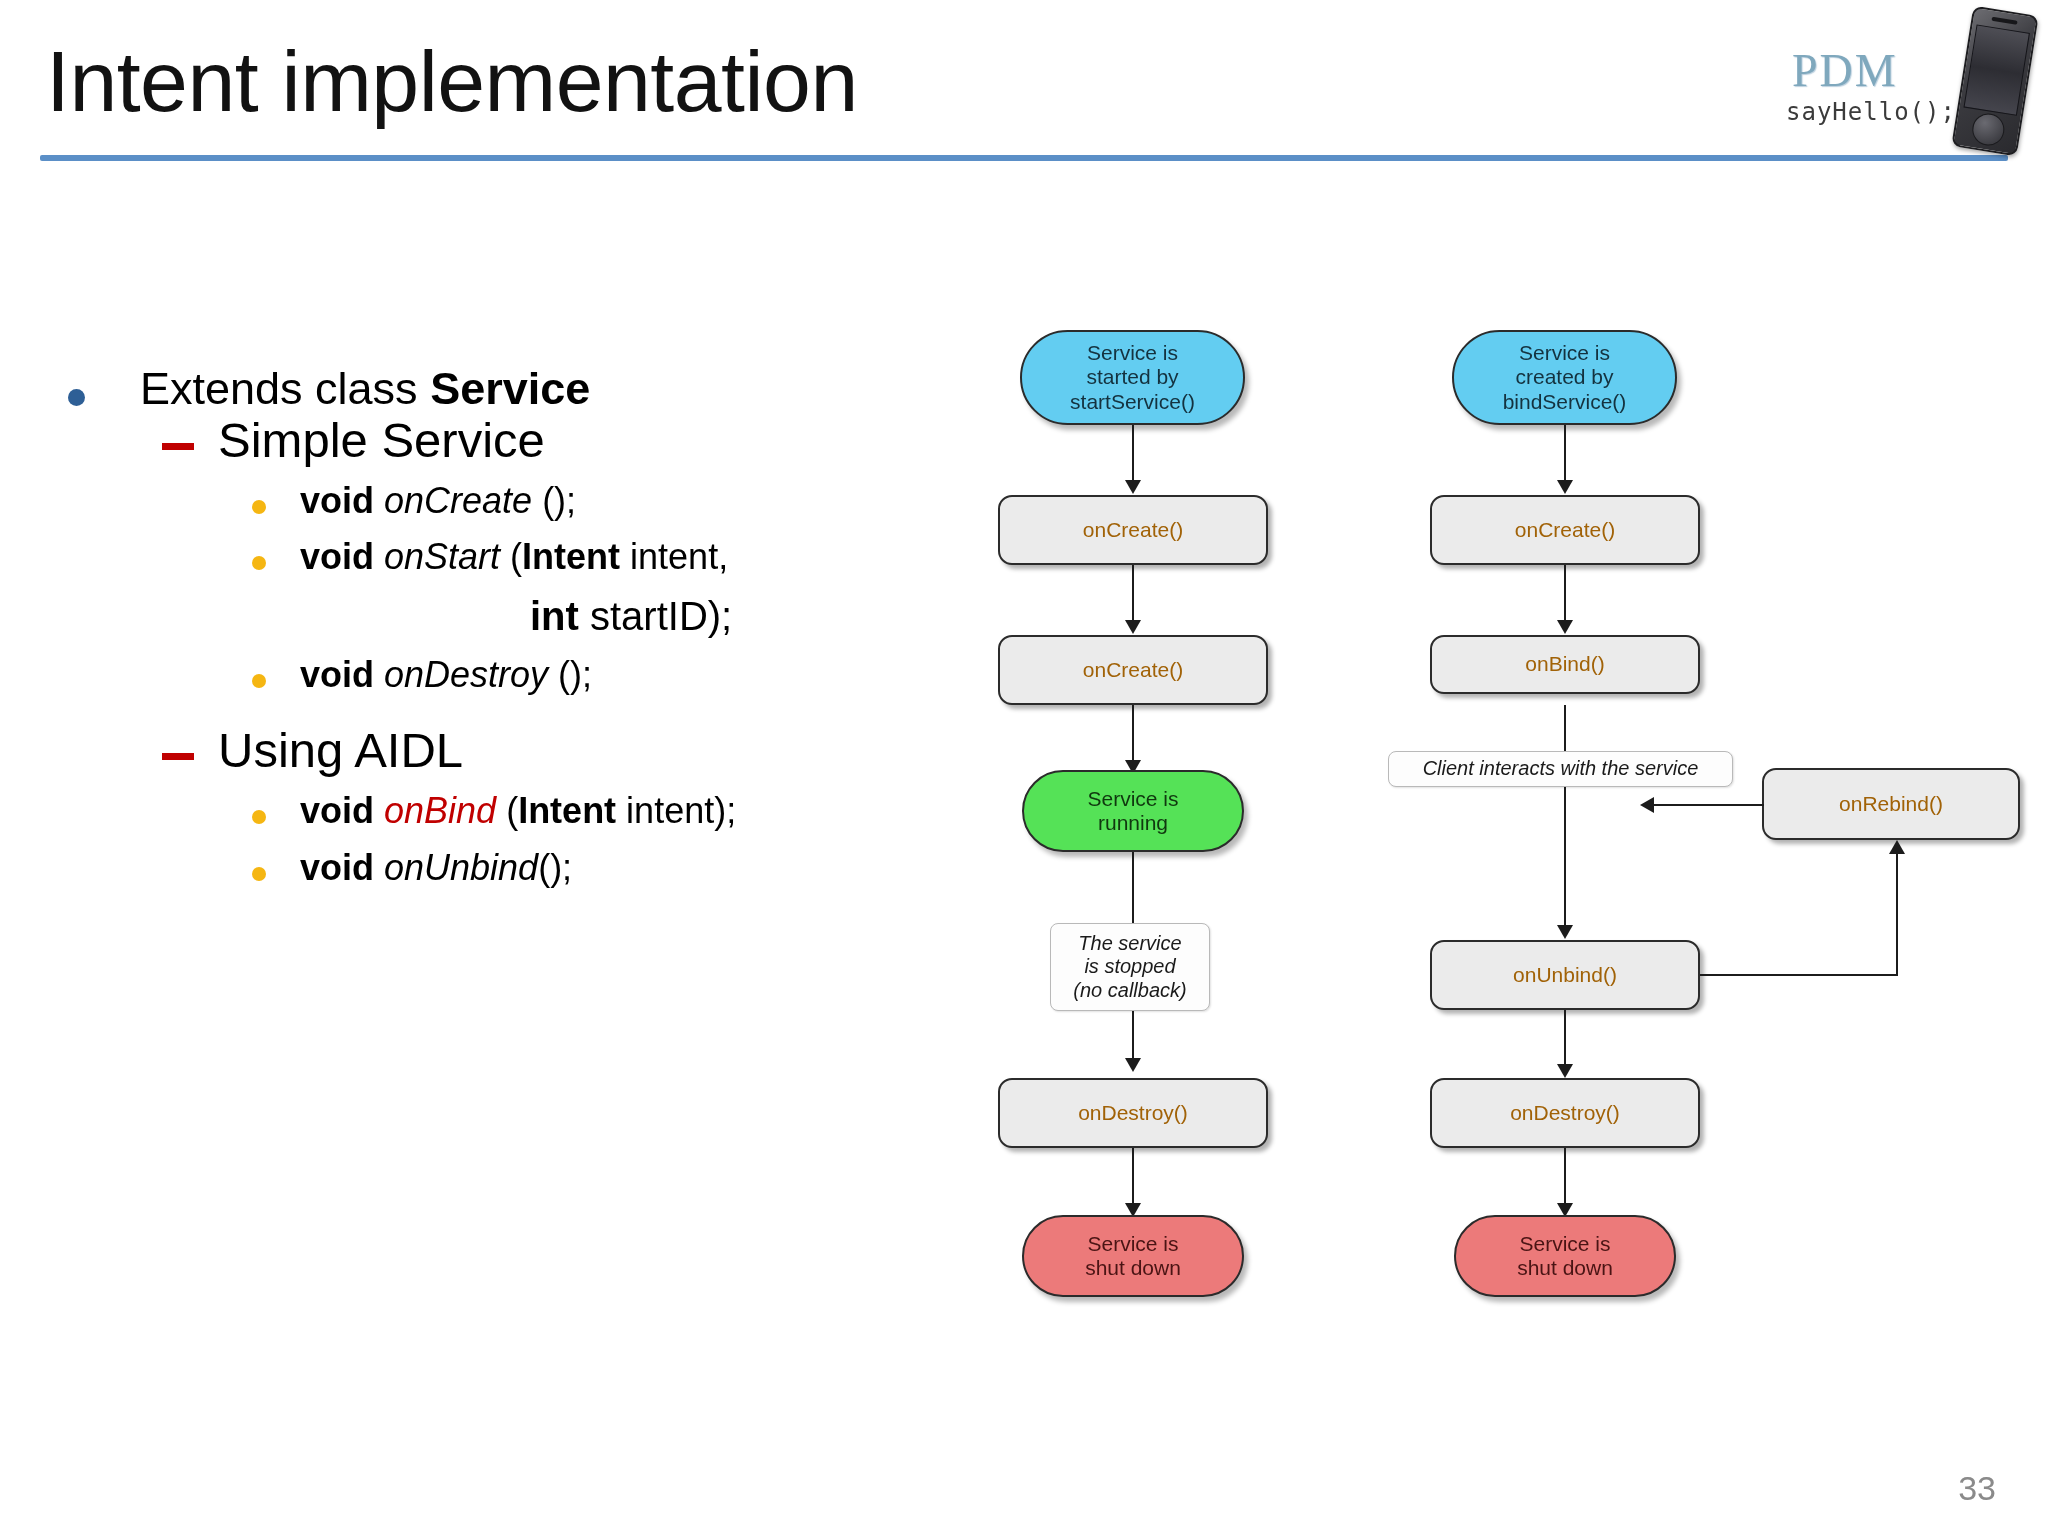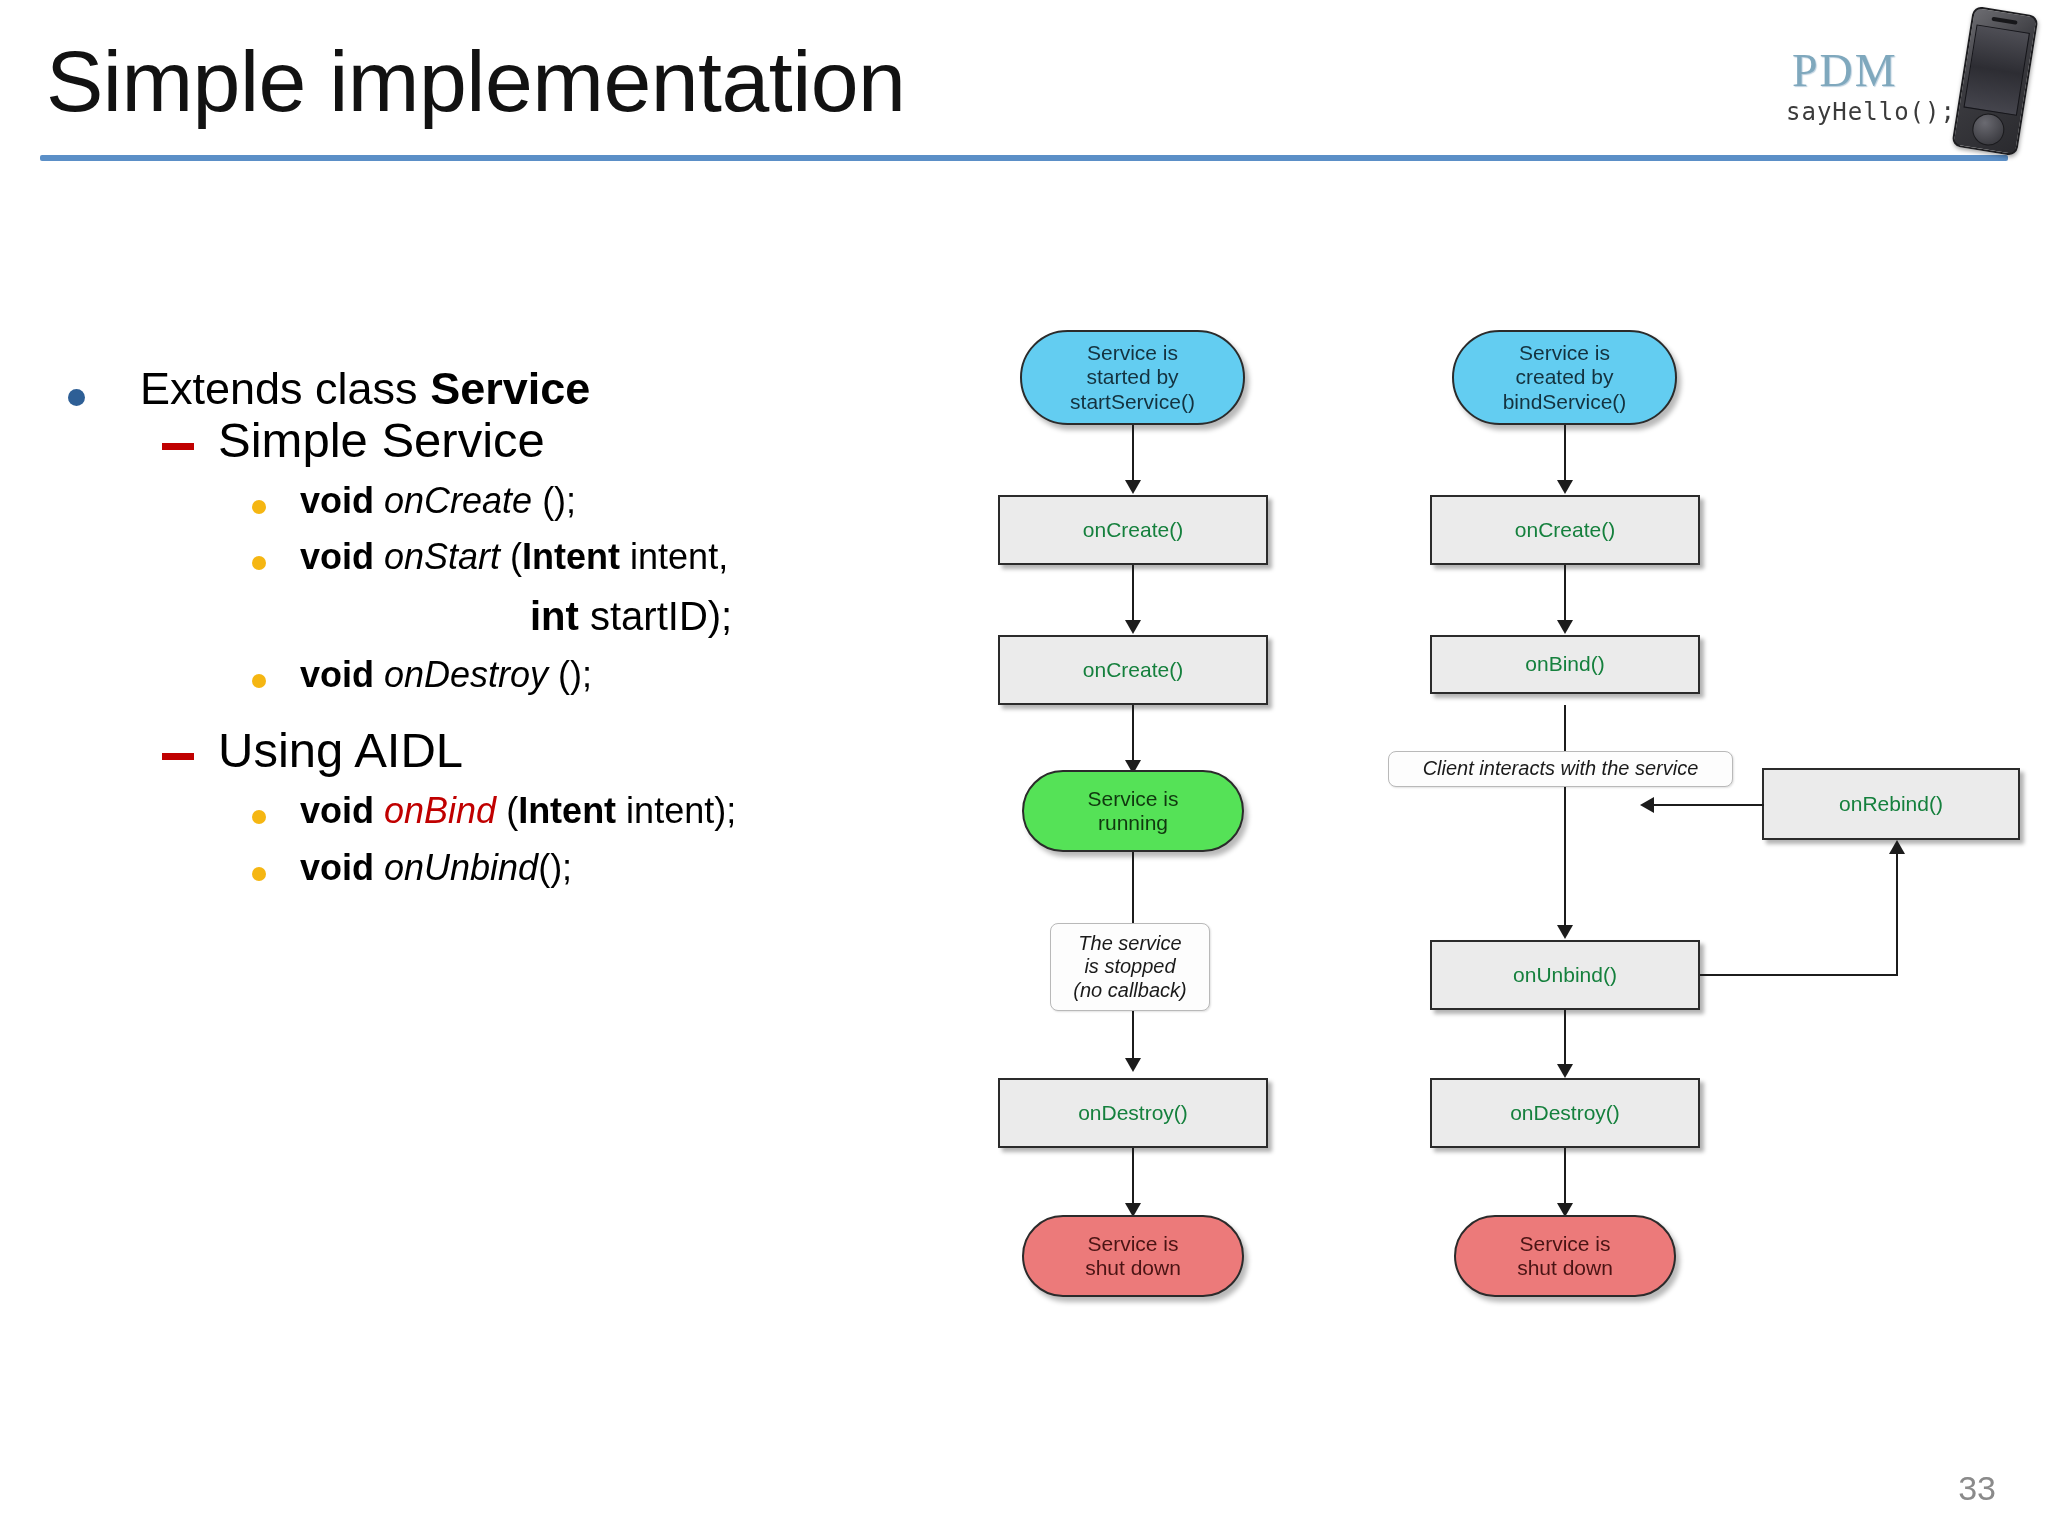--- a/index.html
+++ b/index.html
@@ -179,22 +179,23 @@
   .node {
     position: absolute;
     box-sizing: border-box;
     display: flex;
     align-items: center;
     justify-content: center;
     text-align: center;
     font-family: "Liberation Sans", sans-serif;
     font-size: 21px;
     line-height: 1.16;
-    color: #15803d;
+    color: #a16207;
     white-space: pre-line;
+    border-radius: 14px;
   }
   .rect {
     background: #ebebeb;
     border: 2px solid #2b2b2b;
     box-shadow: 4px 4px 4px rgba(0,0,0,0.30);
   }
   .capsule {
     border: 2px solid #2b2b2b;
     border-radius: 999px;
     box-shadow: 4px 5px 5px rgba(0,0,0,0.28);
@@ -251,21 +252,21 @@
     position: absolute;
     right: 52px;
     bottom: 28px;
     font-size: 34px;
     color: #8a8a8a;
   }
 </style>
 </head>
 <body>
 
-<div id="slide-title">Simple implementation</div>
+<div id="slide-title">Intent implementation</div>
 <div id="title-rule"></div>
 
 <div id="logo">
   <div id="logo-pdm">PDM</div>
   <div id="logo-sayhello">sayHello();</div>
   <div id="logo-phone">
     <div class="body"></div>
     <div class="speaker"></div>
     <div class="screen"></div>
     <div class="dpad"></div>

